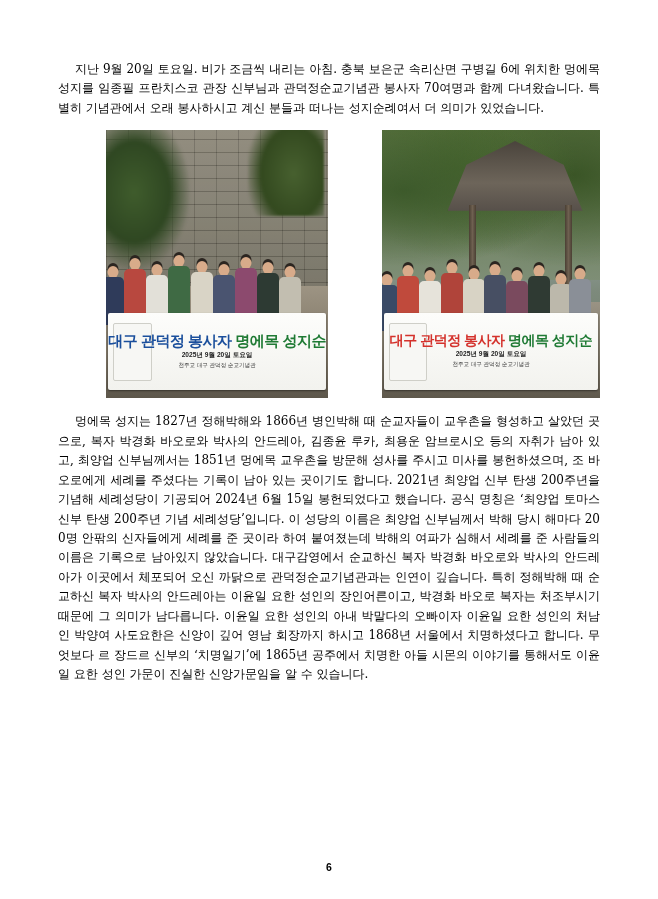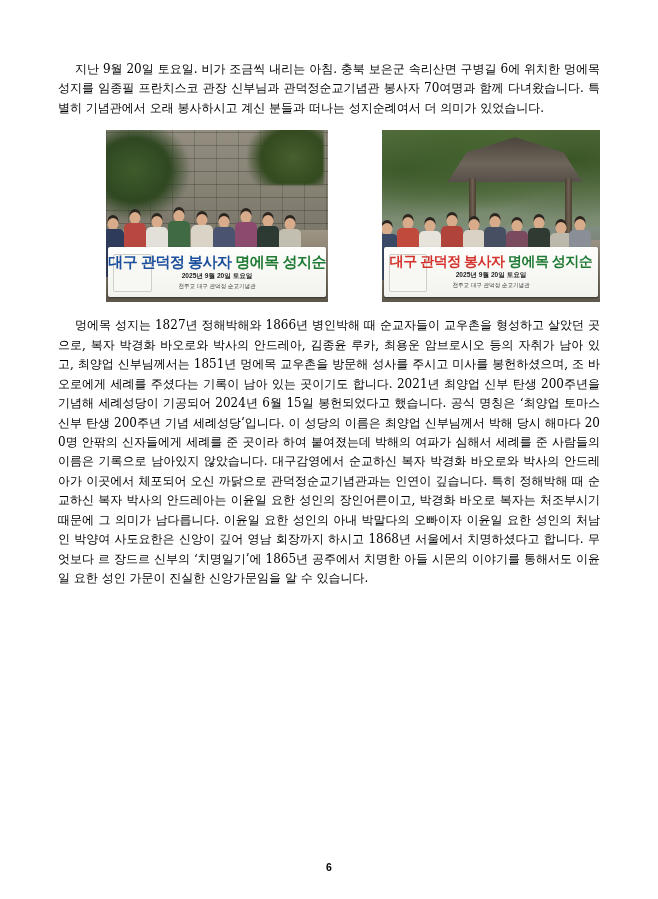--- a/index.html
+++ b/index.html
@@ -35,21 +35,21 @@
     display: flex;
     gap: 6px;
     margin: 12px 0 14px 0;
     width: 100%;
   }
   .photo {
     position: relative;
     overflow: hidden;
     border: 0;
     flex: 1 1 0;
-    height: 172px;
+    height: 268px;
     margin-left: 48px;
   }
   .photo-left { flex: 1.02 1 0; }
   .photo-right { flex: 1 1 0; }
 
   
   .pl-bg {
     position: absolute; inset: 0;
     background:
       linear-gradient(180deg, #6d6a5e 0%, #7b7768 22%, #6e6a5c 45%, #5f5b50 70%, #4f4c42 100%);

